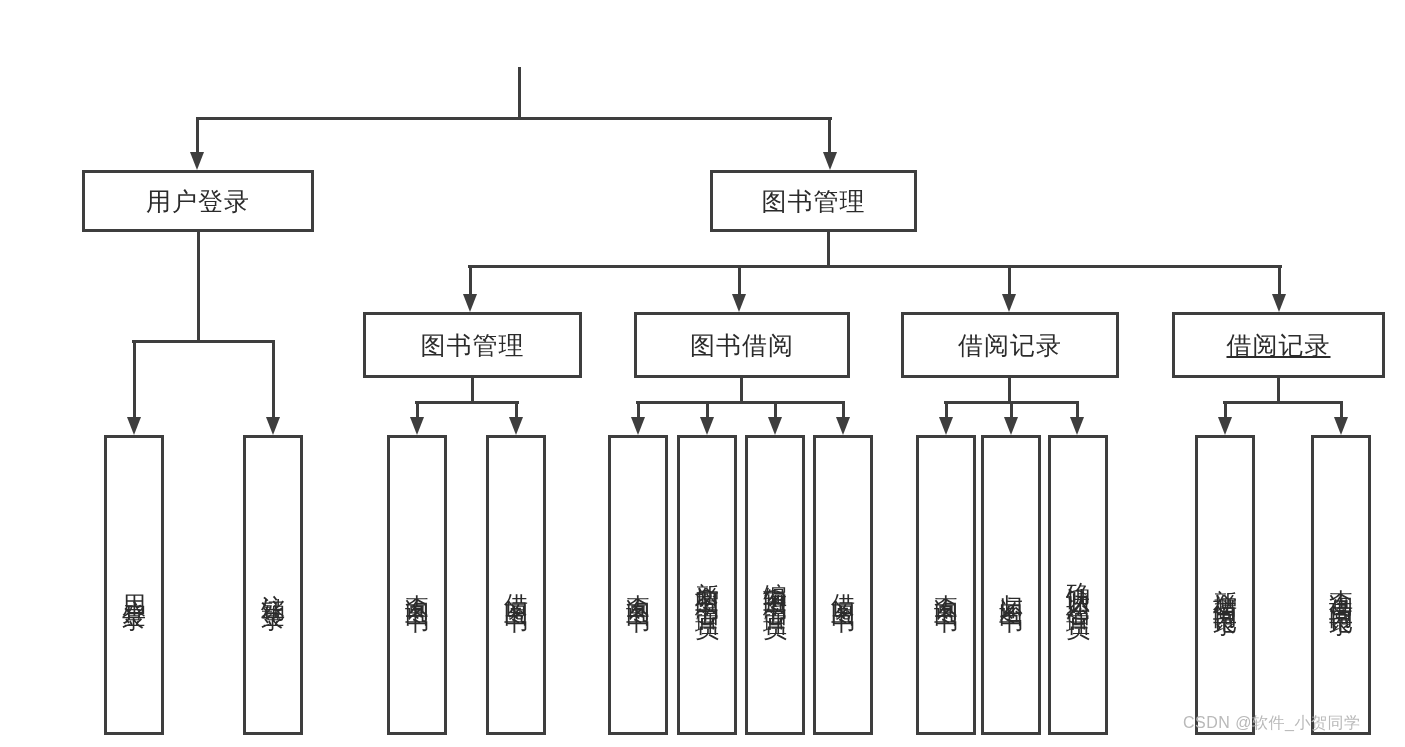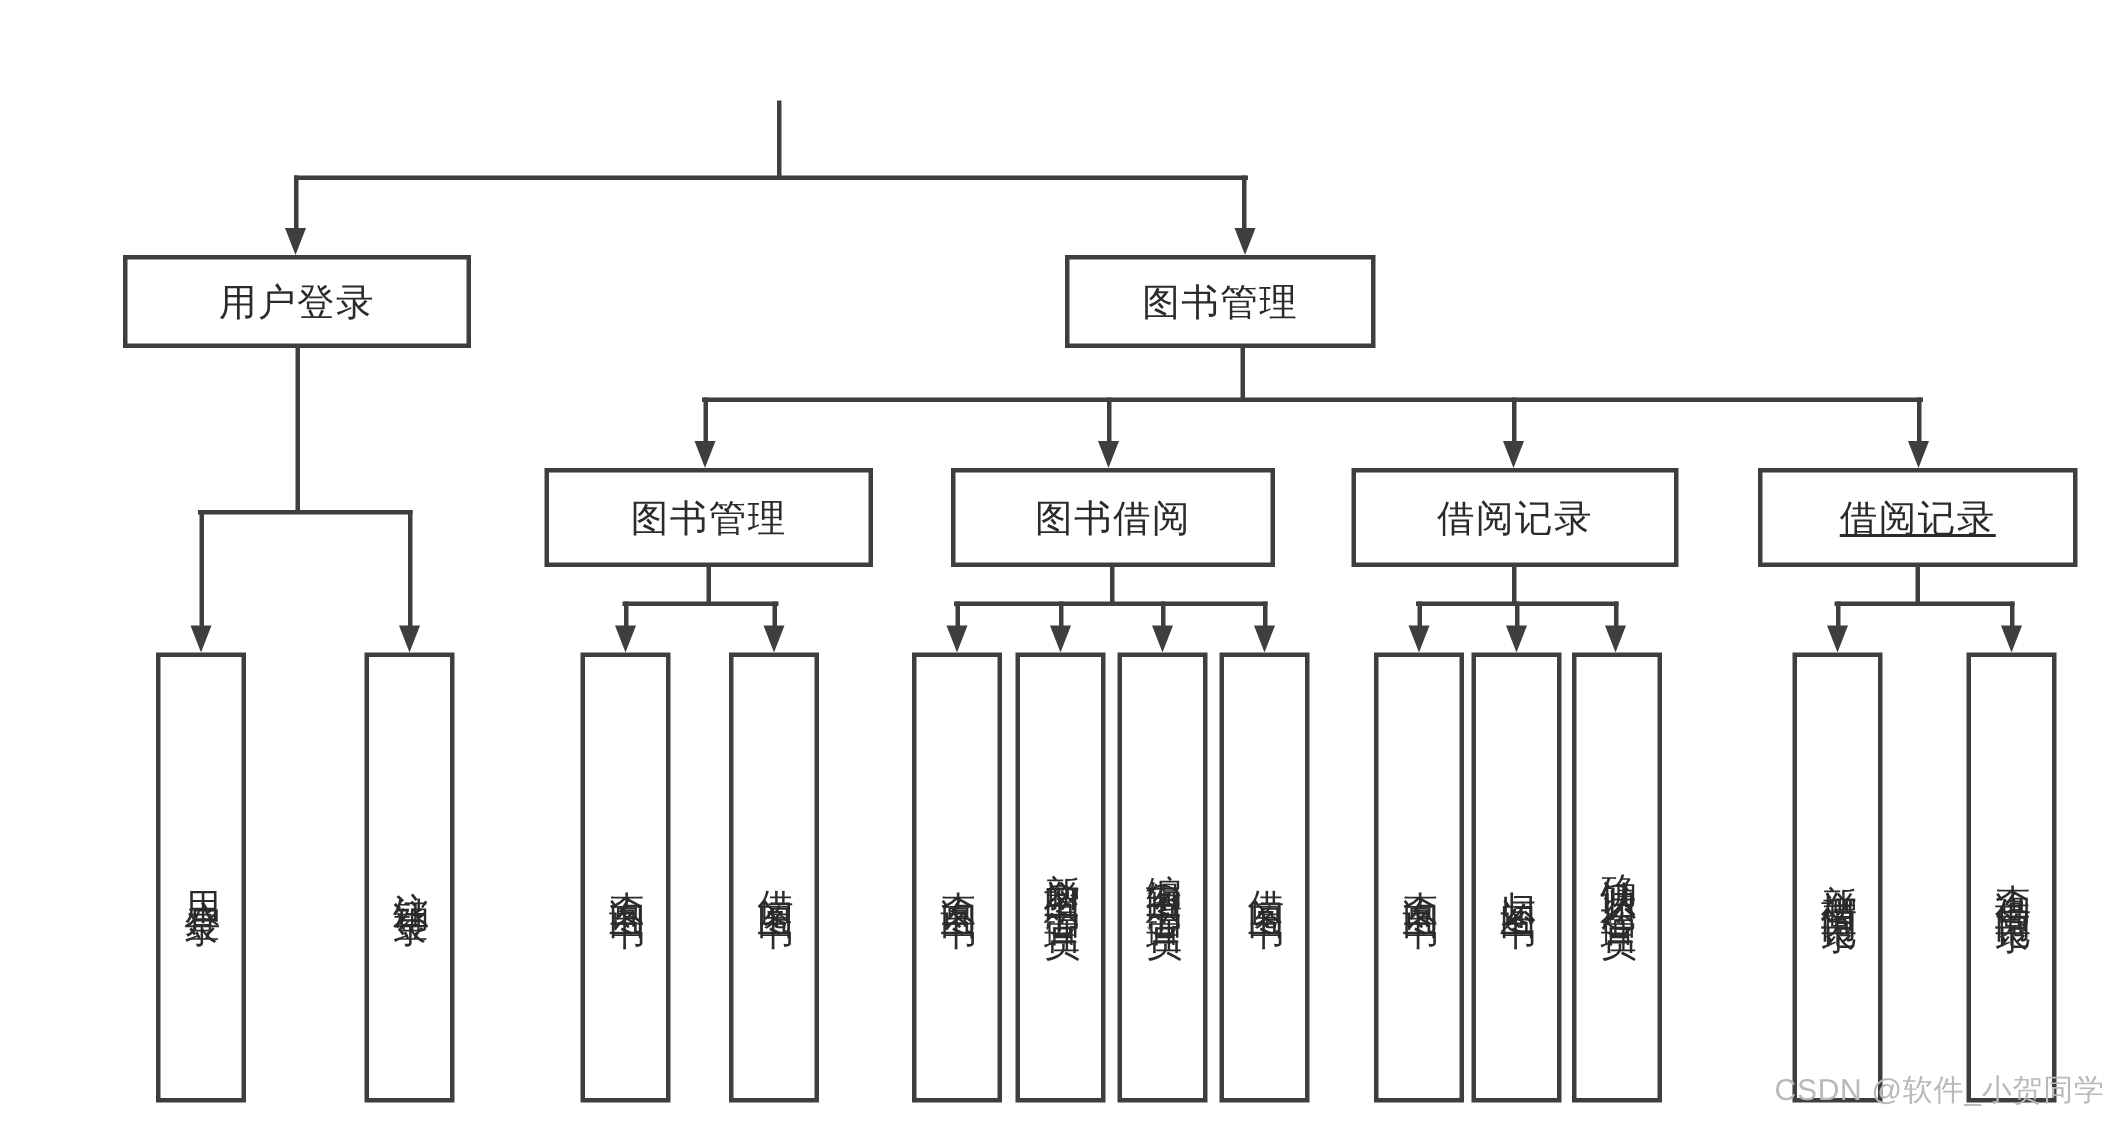--- a/index.html
+++ b/index.html
@@ -21,21 +21,21 @@
     writing-mode:vertical-rl;text-orientation:mixed;letter-spacing:5px;line-height:1;
   }
   .vline{position:absolute;width:3px;background:#3e3e3e;}
   .hline{position:absolute;height:3px;background:#3e3e3e;}
   .arrowhead{
     position:absolute;width:0;height:0;
     border-left:7px solid transparent;border-right:7px solid transparent;
     border-top:18px solid #3e3e3e;
   }
   .watermark{
-    position:absolute;left:1183px;top:713px;font-size:20px;color:#b9b9b9;
+    position:absolute;left:1183px;top:713px;font-size:16px;color:#b9b9b9;
     letter-spacing:0.5px;white-space:nowrap;
   }
 </style>
 </head>
 <body>
 
 <div id="canvas">
 
 
   <div class="vline" style="left:518px;top:67px;height:53px;"></div>

